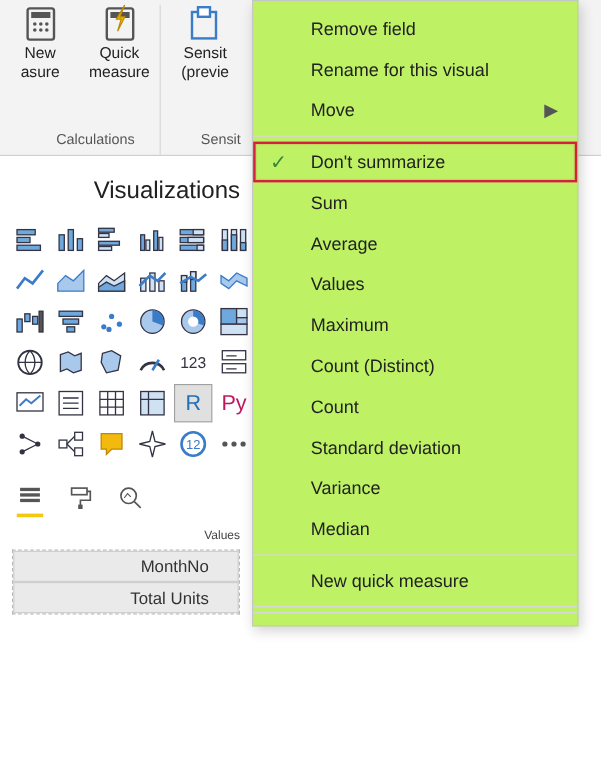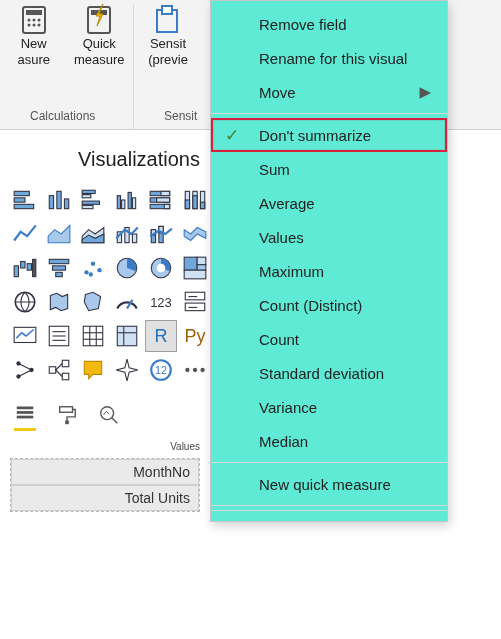--- a/index.html
+++ b/index.html
@@ -19,20 +19,21 @@
     height: 130px;
     background: #f3f3f3;
     border-bottom: 1px solid #d0d0d0;
     display: flex;
     align-items: flex-start;
     padding-top: 4px;
   }
   .ribbon-group {
     display: flex;
     flex-direction: column;
+    align-items: center;
     padding: 0 4px;
     border-right: 1px solid #d8d8d8;
     height: 100%;
     position: relative;
   }
   .ribbon-buttons {
     display: flex;
     gap: 6px;
   }
   .ribbon-btn {
@@ -89,31 +90,31 @@
     font-size: 10px;
     margin: 10px 0 6px 0;
     color: #444;
   }
   .field-well {
     border: 1px dashed #b8b8b8;
   }
   .field-item {
     background: #eaeaea;
     border: 1px solid #cfcfcf;
-    padding: 4px 8px;
+    padding: 4px 24px;
     font-size: 14px;
     color: #333;
   }
   
   .context-menu {
     position: absolute;
     top: 0;
     left: 210px;
-    width: 238px;
-    background: #5eead4;
+    width: 272px;
+    background: #bef264;
     border: 1px solid #c6c6c6;
     box-shadow: 2px 4px 10px rgba(0,0,0,0.18);
     padding: 6px 0;
   }
   .menu-item {
     display: flex;
     align-items: center;
     height: 34px;
     padding: 0 16px 0 48px;
     position: relative;
@@ -383,21 +384,21 @@
         </svg>
       </div>
     <div class="viz-icon">
         <svg viewBox="0 0 24 24">
           <rect x="3" y="3" width="18" height="18" fill="#cfe2f3" stroke="#334"></rect>
           <line x1="3" y1="9" x2="21" y2="9" stroke="#334"></line>
           <line x1="9" y1="3" x2="9" y2="21" stroke="#334"></line>
         </svg>
       </div>
     <div class="viz-icon selected rtxt" style="color:#2170ba">R</div>
-    <div class="viz-icon rtxt" style="color:#a16207">Py</div>
+    <div class="viz-icon rtxt" style="color:#be185d">Py</div>
 
     <div class="viz-icon">
         <svg viewBox="0 0 24 24">
           <circle cx="6" cy="6" r="2" fill="#334"></circle>
           <circle cx="6" cy="18" r="2" fill="#334"></circle>
           <circle cx="18" cy="12" r="2" fill="#334"></circle>
           <line x1="6" y1="6" x2="18" y2="12" stroke="#334"></line>
           <line x1="6" y1="18" x2="18" y2="12" stroke="#334"></line>
         </svg>
       </div>

